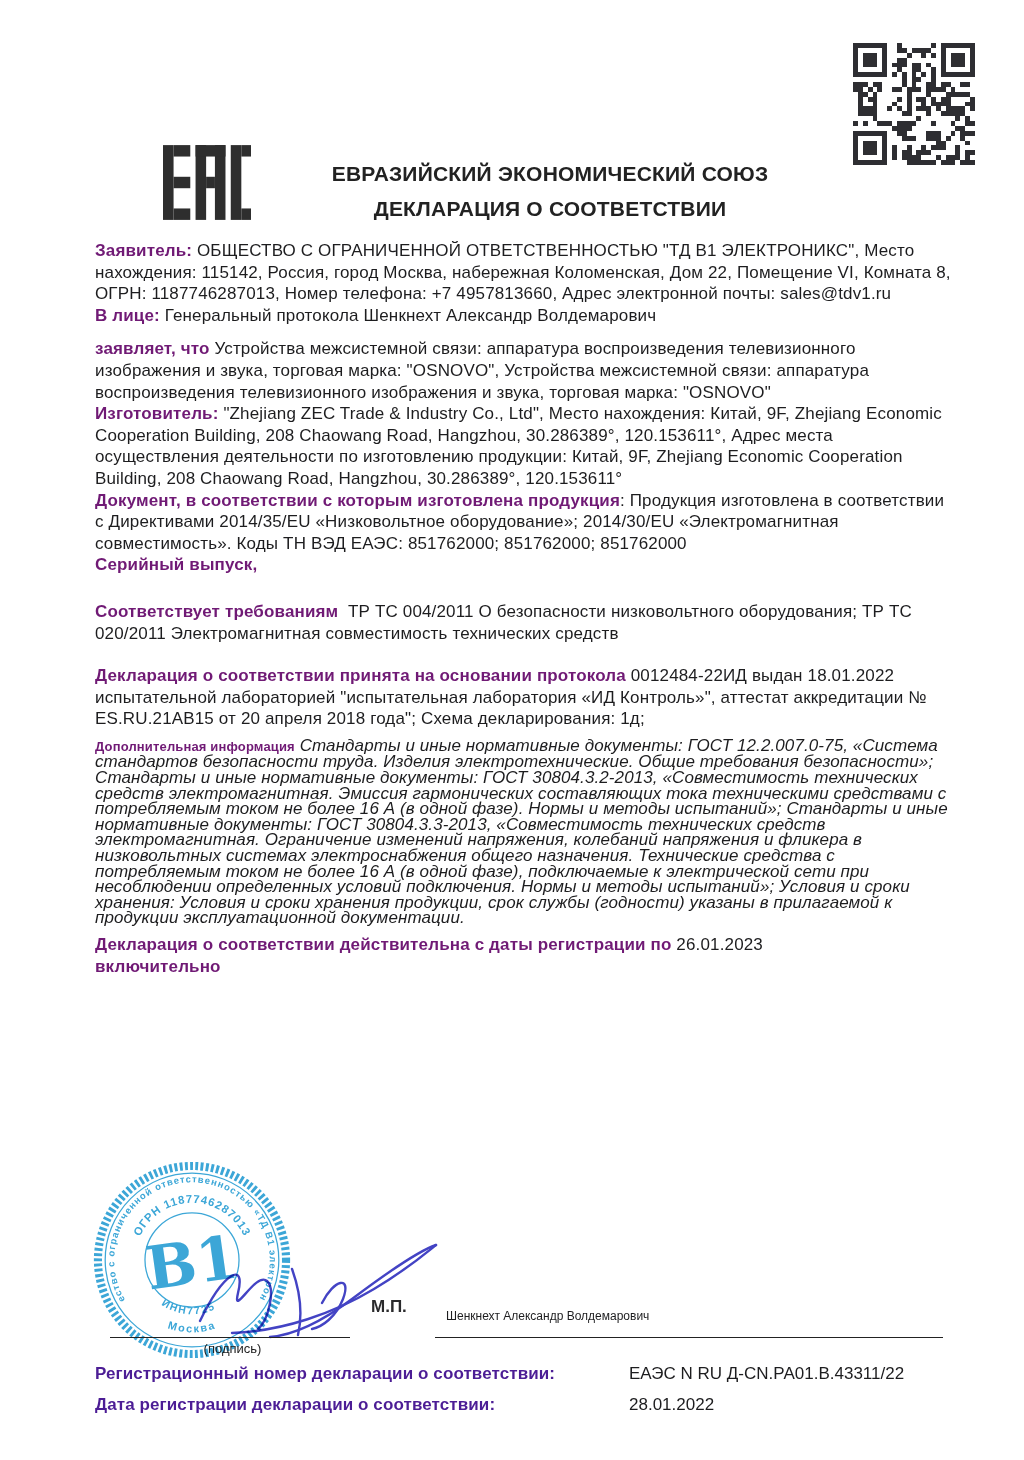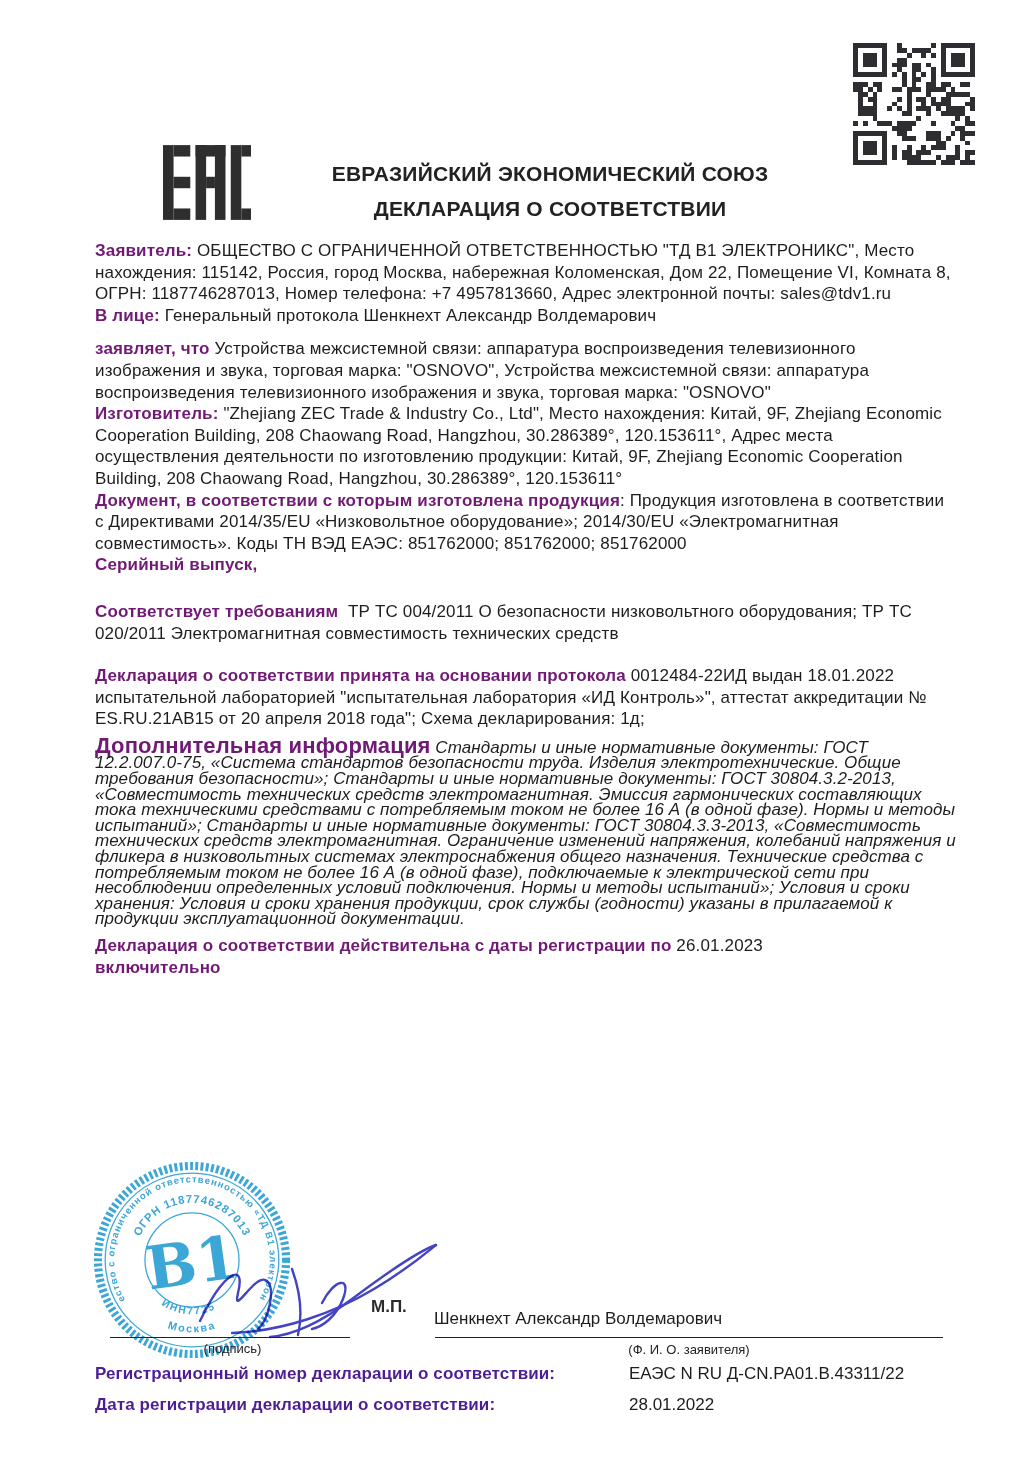--- a/index.html
+++ b/index.html
@@ -17,34 +17,34 @@
   
   .content{position:absolute; left:95px; top:240px; width:862px;
     font-size:17px; line-height:21.6px; letter-spacing:.15px; color:#1d1d1f;}
   .content p{margin:0; padding:0;}
   .content b{font-weight:bold; color:#701a75;}
   .mt12{margin-top:12px !important;}
   .mt25{margin-top:25px !important;}
   .mt21{margin-top:21px !important;}
   .mt8{margin-top:8px !important;}
   .addinfo{line-height:15.6px;}
-  .addinfo .add-head{font-size:22px;}
+  .addinfo .add-head{font-size:13px;}
   .addinfo .small{font-size:17px; letter-spacing:.1px;font-style:italic;}
   .validity .suffix{display:block;}
   
   .stamp{position:absolute; left:88px; top:1156px; width:208px; height:208px; opacity:.92; mix-blend-mode:multiply;}
   .signature{position:absolute; left:172px; top:1241px; width:272px; height:108px; mix-blend-mode:multiply;}
   .mp{position:absolute; left:371px; top:1297px; font-size:17px; font-weight:bold; color:#2a2a2c;}
   .sig-line{position:absolute; height:0; border-top:1.6px solid #222;}
   .line-left{left:110px; top:1337px; width:240px;}
   .line-right{left:435px; top:1337px; width:508px;}
   .caption{position:absolute; font-size:13px; color:#222; text-align:center;}
   .cap-left{left:160px; top:1341px; width:145px;}
   .cap-right{left:435px; top:1342px; width:508px;}
-  .signatory-name{position:absolute; left:434px; top:1309px; font-size:17px; color:#1d1d1f;}
+  .signatory-name{position:absolute; left:446px; top:1309px; font-size:12px; color:#1d1d1f;}
   
   .f-label{position:absolute; left:95px; font-size:17px; font-weight:bold; color:#4c1d95; letter-spacing:.1px;}
   .f-value{position:absolute; left:629px; font-size:17px; color:#1d1d1f;}
   .row1{top:1364px;} .row2{top:1395px;}
 </style>
 </head>
 <body>
 
 <div class="page">
 
@@ -331,20 +331,19 @@
       <path d="M 60,92 C 112,90 162,72 202,48 C 234,29 254,12 264,4"></path>
       <path d="M 264,4 C 246,10 212,34 180,58 C 152,79 122,94 98,96"></path>
     </g>
   </svg>
 
   <div class="mp">М.П.</div>
   <div class="sig-line line-left"></div>
   <div class="sig-line line-right"></div>
   <div class="signatory-name">Шенкнехт Александр Волдемарович</div>
   <div class="caption cap-left">(подпись)</div>
-  <div class="caption cap-right">(Ф. И. О. заявителя)</div>
 
   <div class="f-label row1">Регистрационный номер декларации о соответствии:</div>
   <div class="f-value row1">ЕАЭС N RU Д-CN.РА01.В.43311/22</div>
   <div class="f-label row2">Дата регистрации декларации о соответствии:</div>
   <div class="f-value row2">28.01.2022</div>
 
 </div>
 
 </body></html>

